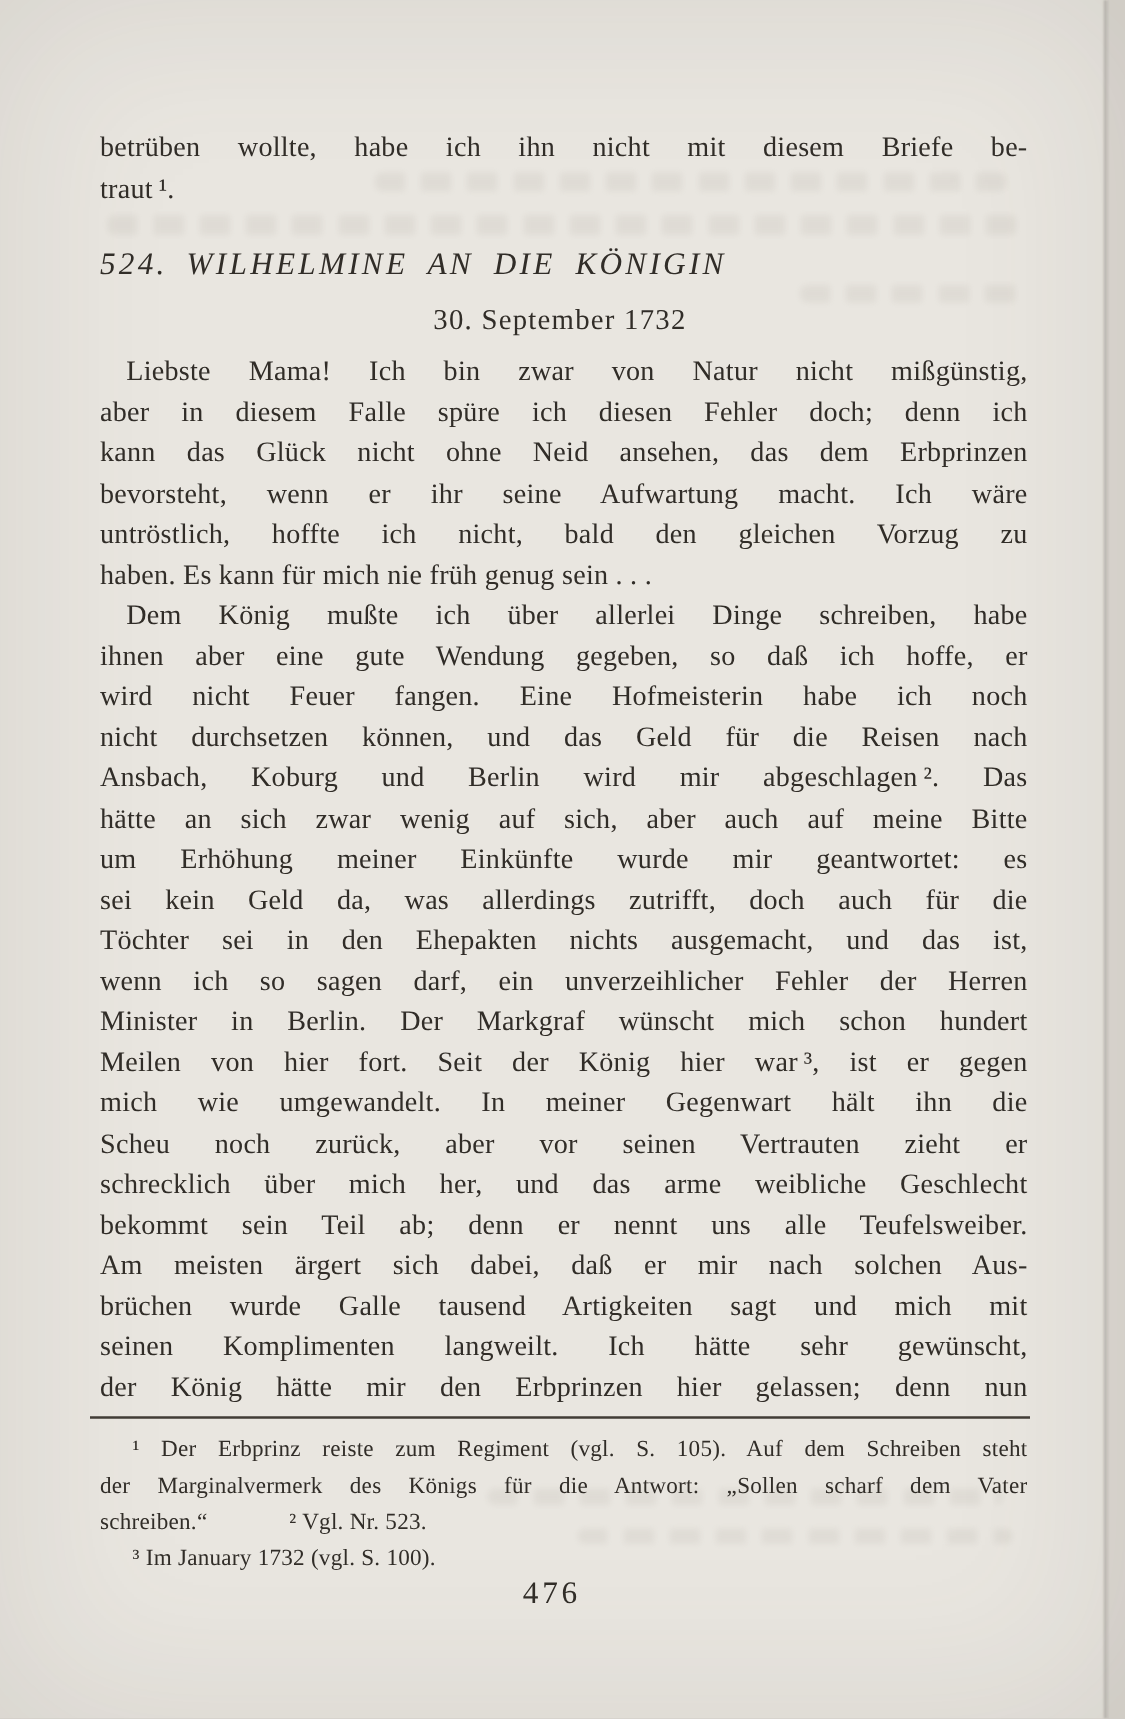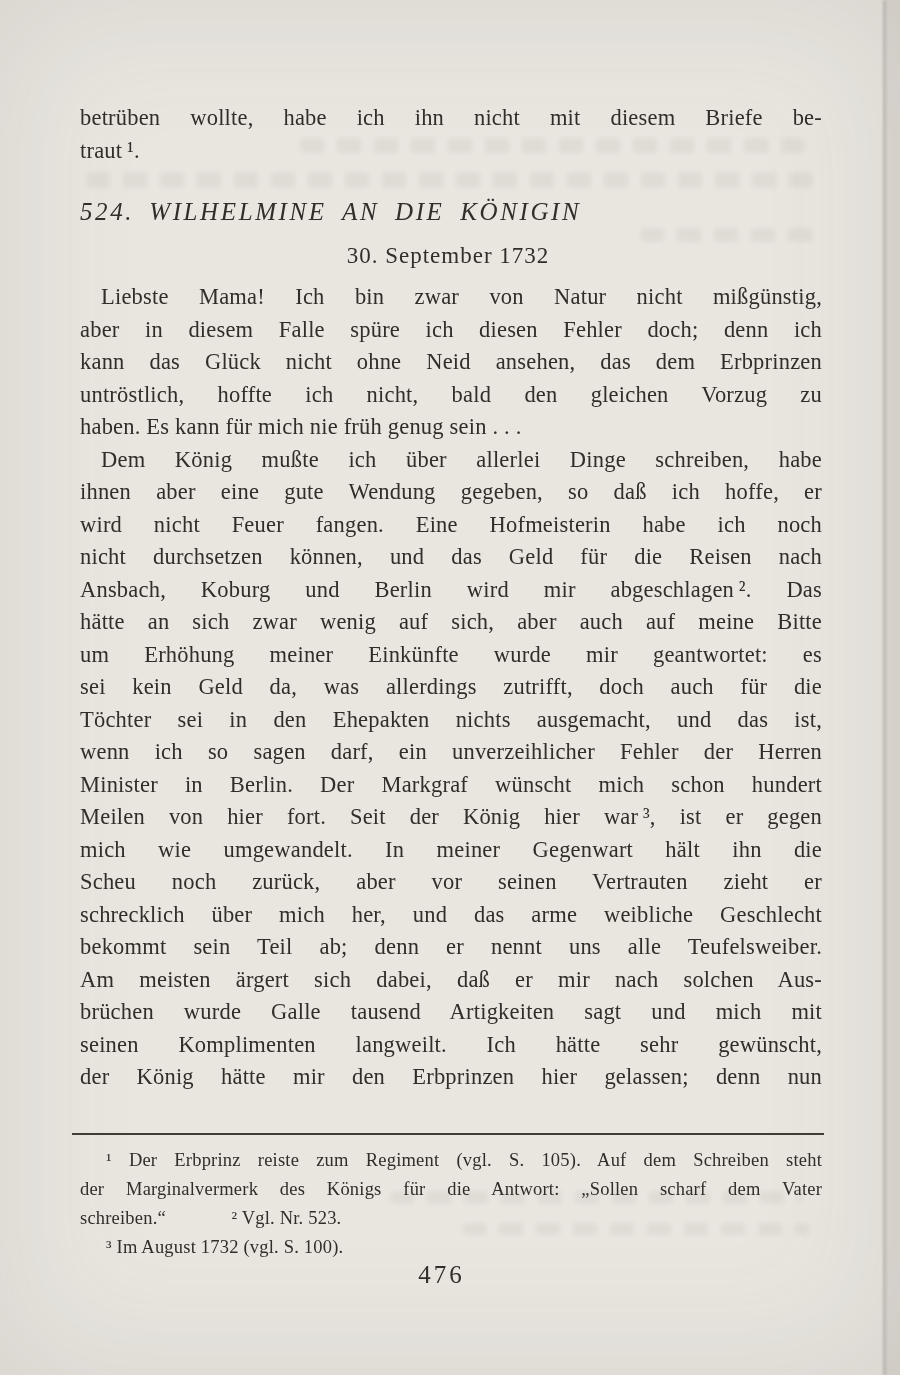--- a/index.html
+++ b/index.html
@@ -128,20 +128,21 @@
 
   <div class="tblock heading">524. WILHELMINE AN DIE KÖNIGIN</div>
 
   <div class="tblock dateline">30. September 1732</div>
 
   <div class="tblock bodytext">
     <div>
         <div class="line j ind">Liebste Mama! Ich bin zwar von Natur nicht mißgünstig,</div>
         <div class="line j">aber in diesem Falle spüre ich diesen Fehler doch; denn ich</div>
         <div class="line j">kann das Glück nicht ohne Neid ansehen, das dem Erbprinzen</div>
+        <div class="line j">bevorsteht, wenn er ihr seine Aufwartung macht. Ich wäre</div>
         <div class="line j">untröstlich, hoffte ich nicht, bald den gleichen Vorzug zu</div>
         <div class="line">haben. Es kann für mich nie früh genug sein . . .</div>
       </div>
     <div>
         <div class="line j ind">Dem König mußte ich über allerlei Dinge schreiben, habe</div>
         <div class="line j">ihnen aber eine gute Wendung gegeben, so daß ich hoffe, er</div>
         <div class="line j">wird nicht Feuer fangen. Eine Hofmeisterin habe ich noch</div>
         <div class="line j">nicht durchsetzen können, und das Geld für die Reisen nach</div>
         <div class="line j">Ansbach, Koburg und Berlin wird mir abgeschlagen ². Das</div>
         <div class="line j">hätte an sich zwar wenig auf sich, aber auch auf meine Bitte</div>
@@ -164,19 +165,19 @@
 
   <div class="footrule"></div>
 
   <div class="tblock footnotes">
     <div>
         <div class="line j ind">¹ Der Erbprinz reiste zum Regiment (vgl. S. 105). Auf dem Schreiben steht</div>
         <div class="line j">der Marginalvermerk des Königs für die Antwort: „Sollen scharf dem Vater</div>
         <div class="line">schreiben.“    ² Vgl. Nr. 523.</div>
       </div>
     <div>
-        <div class="line ind">³ Im August 1732 (vgl. S. 100).</div>
+        <div class="line ind">³ Im January 1732 (vgl. S. 100).</div>
       </div>
   </div>
 
   <div class="pagenum">476</div>
 
 </div>
 
 </body></html>

